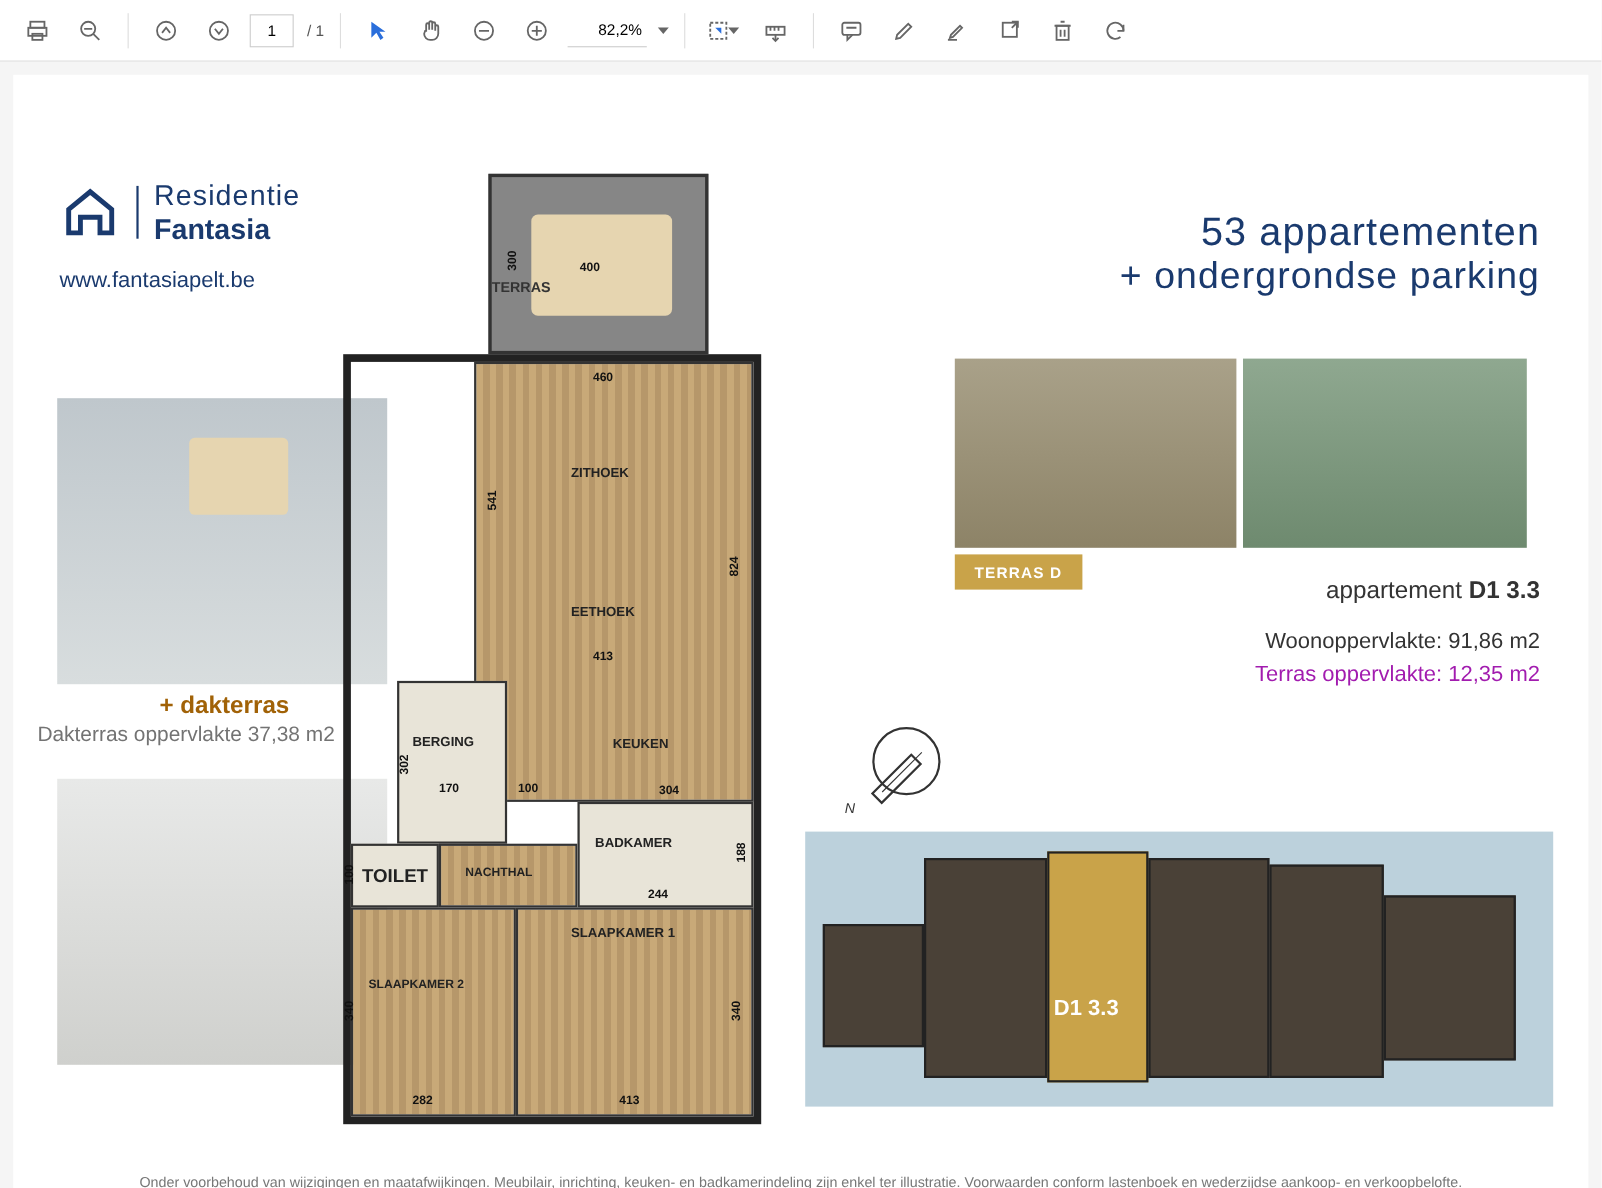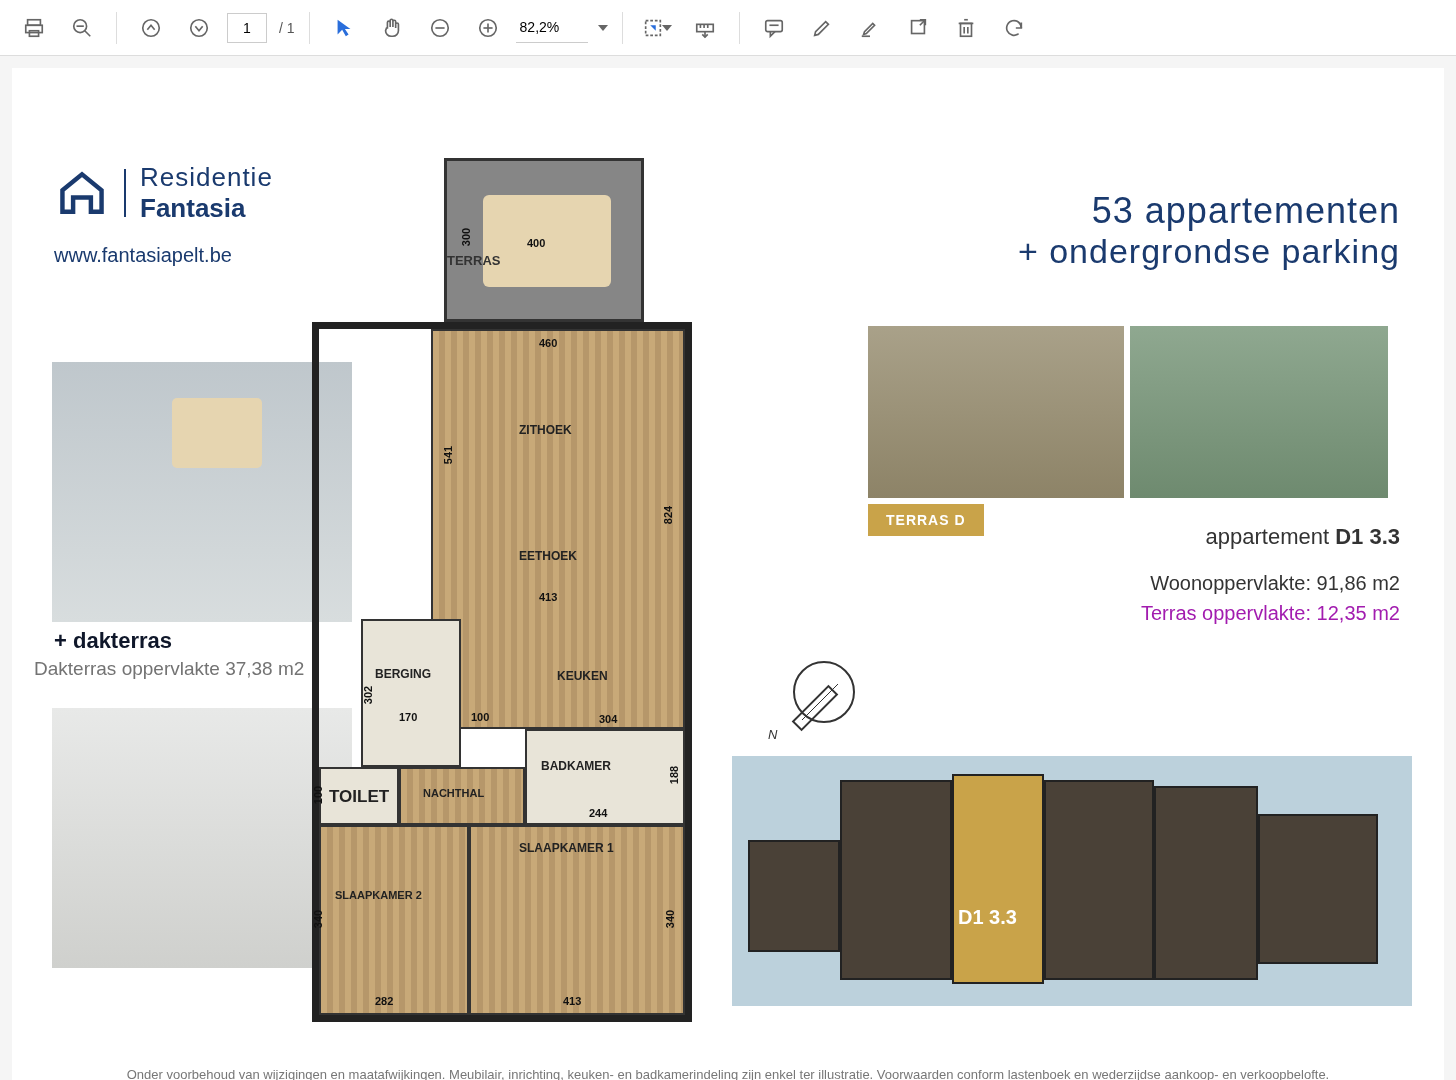--- a/index.html
+++ b/index.html
@@ -5,34 +5,34 @@
 *{box-sizing:border-box;margin:0;padding:0;font-family:Arial,Helvetica,sans-serif}
 body{background:#f5f5f5;width:1456px;height:1080px;overflow:hidden}
 
 
 .toolbar{height:56px;background:#fff;border-bottom:1px solid #ddd;display:flex;align-items:center;padding:0 14px;gap:8px}
 .tbtn{width:40px;height:40px;display:flex;align-items:center;justify-content:center;cursor:pointer;border-radius:4px;color:#555}
 .tbtn svg{width:22px;height:22px;stroke:#666;stroke-width:1.8;fill:none}
 .sep{width:1px;height:32px;background:#ddd;margin:0 6px}
 .page-input{width:40px;height:30px;border:1px solid #ccc;text-align:center;font-size:14px}
 .page-total{font-size:14px;color:#555;margin-left:4px}
-.zoom-input{width:72px;height:30px;border:none;border-bottom:1px solid #ccc;text-align:left;font-size:14px;padding:0 4px}
+.zoom-input{width:72px;height:30px;border:none;border-bottom:1px solid #ccc;text-align:right;font-size:14px;padding:0 4px}
 .caret{border-left:5px solid transparent;border-right:5px solid transparent;border-top:6px solid #666;margin-left:2px}
 .arrow-fill{fill:#2a6edb;stroke:none}
 
 
 .doc{height:1024px;background:#fff;margin:12px;position:relative;overflow:hidden}
 .logo-block{position:absolute;left:42px;top:94px;display:flex;align-items:center;gap:14px}
 .logo-block .glyph{width:56px;height:48px}
 .logo-block .divider{width:2px;height:48px;background:#1a3a6e}
 .logo-block .brand-line1{font-size:26px;font-weight:300;color:#1a3a6e;letter-spacing:1px}
 .logo-block .brand-line2{font-size:26px;font-weight:700;color:#1a3a6e}
 .website{position:absolute;left:42px;top:176px;font-size:20px;color:#1a3a6e}
 
-.dakterras-title{position:absolute;left:42px;top:560px;width:300px;text-align:left;font-size:22px;font-weight:700;color:#0f172a}
+.dakterras-title{position:absolute;left:42px;top:560px;width:300px;text-align:center;font-size:22px;font-weight:700;color:#a16207}
 .dakterras-area{position:absolute;left:22px;top:590px;width:320px;text-align:left;font-size:19px;color:#737373}
 
 .headline1{position:absolute;right:44px;top:122px;font-size:36px;font-weight:300;color:#1a3a6e;letter-spacing:1px}
 .headline2{position:absolute;right:44px;top:164px;font-size:34px;font-weight:300;color:#1a3a6e;letter-spacing:1px}
 
 .gebouw-badge{position:absolute;left:856px;top:436px;background:#c9a349;color:#fff;font-weight:700;font-size:14px;padding:8px 18px;letter-spacing:1px}
 .apt-id{position:absolute;right:44px;top:456px;font-size:22px;color:#333}
 .apt-id b{font-weight:700}
 .area-woon{position:absolute;right:44px;top:504px;font-size:20px;color:#333}
 .area-terras{position:absolute;right:44px;top:534px;font-size:20px;color:#a21caf}

